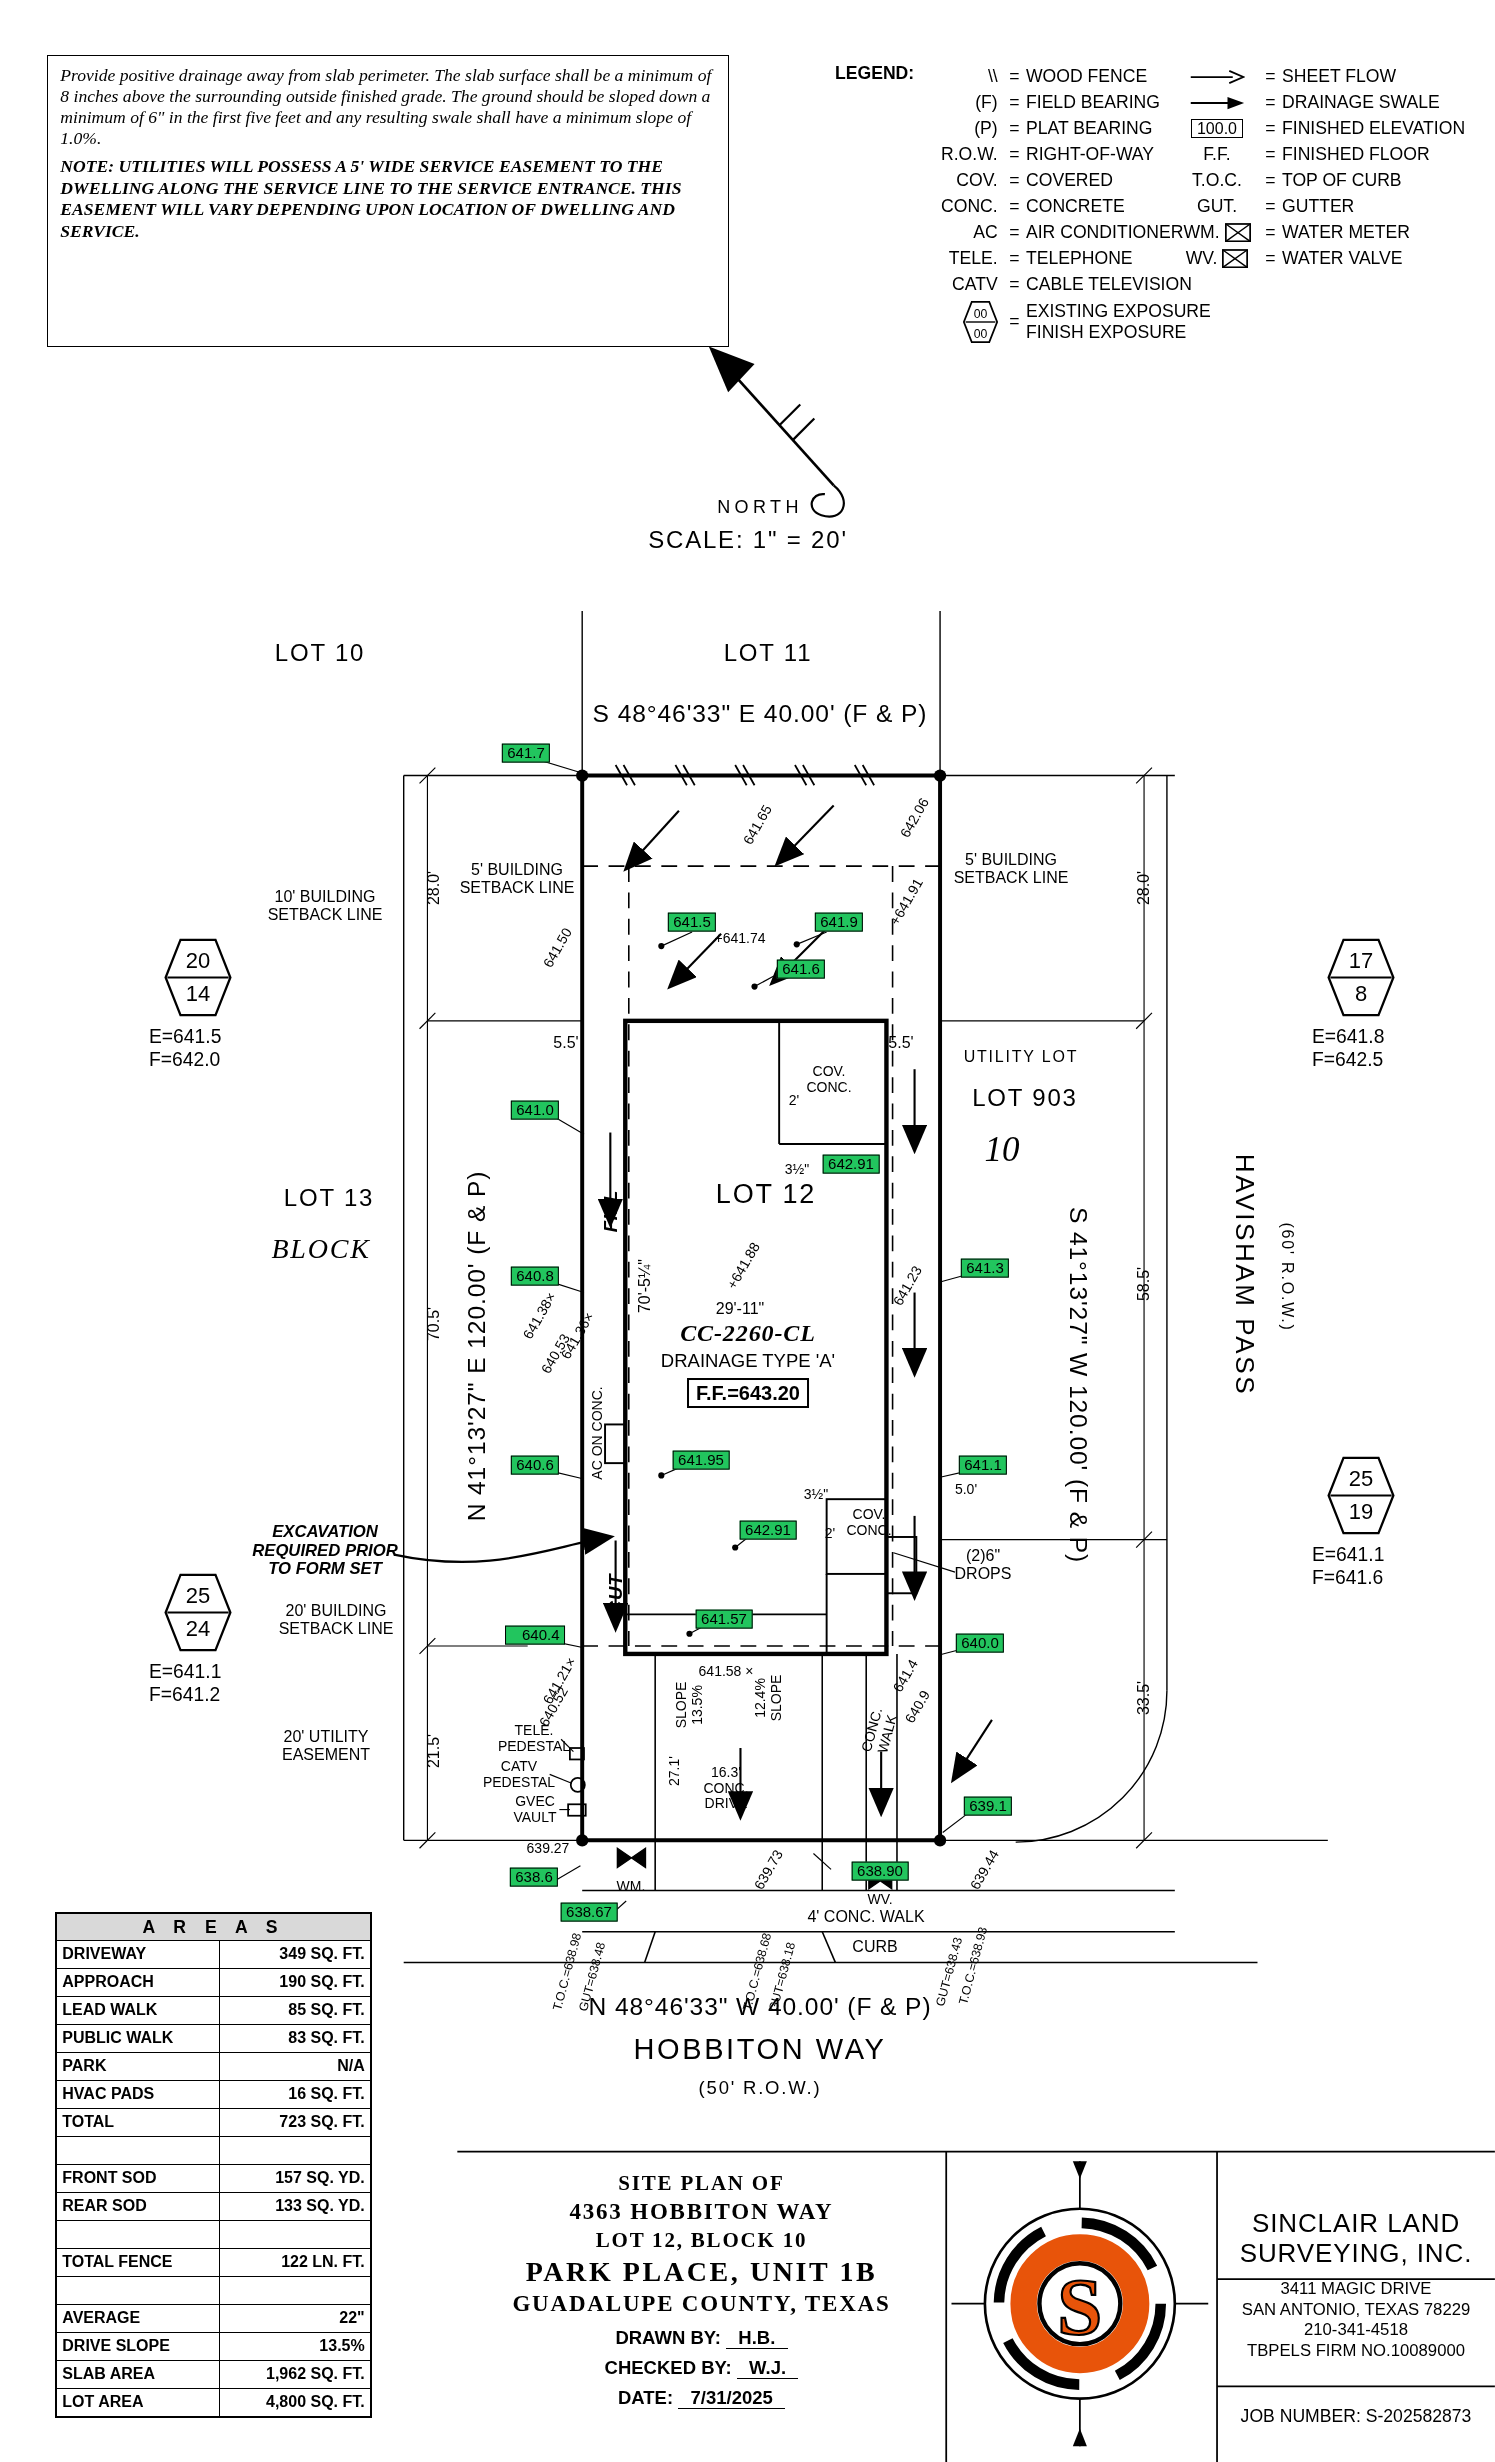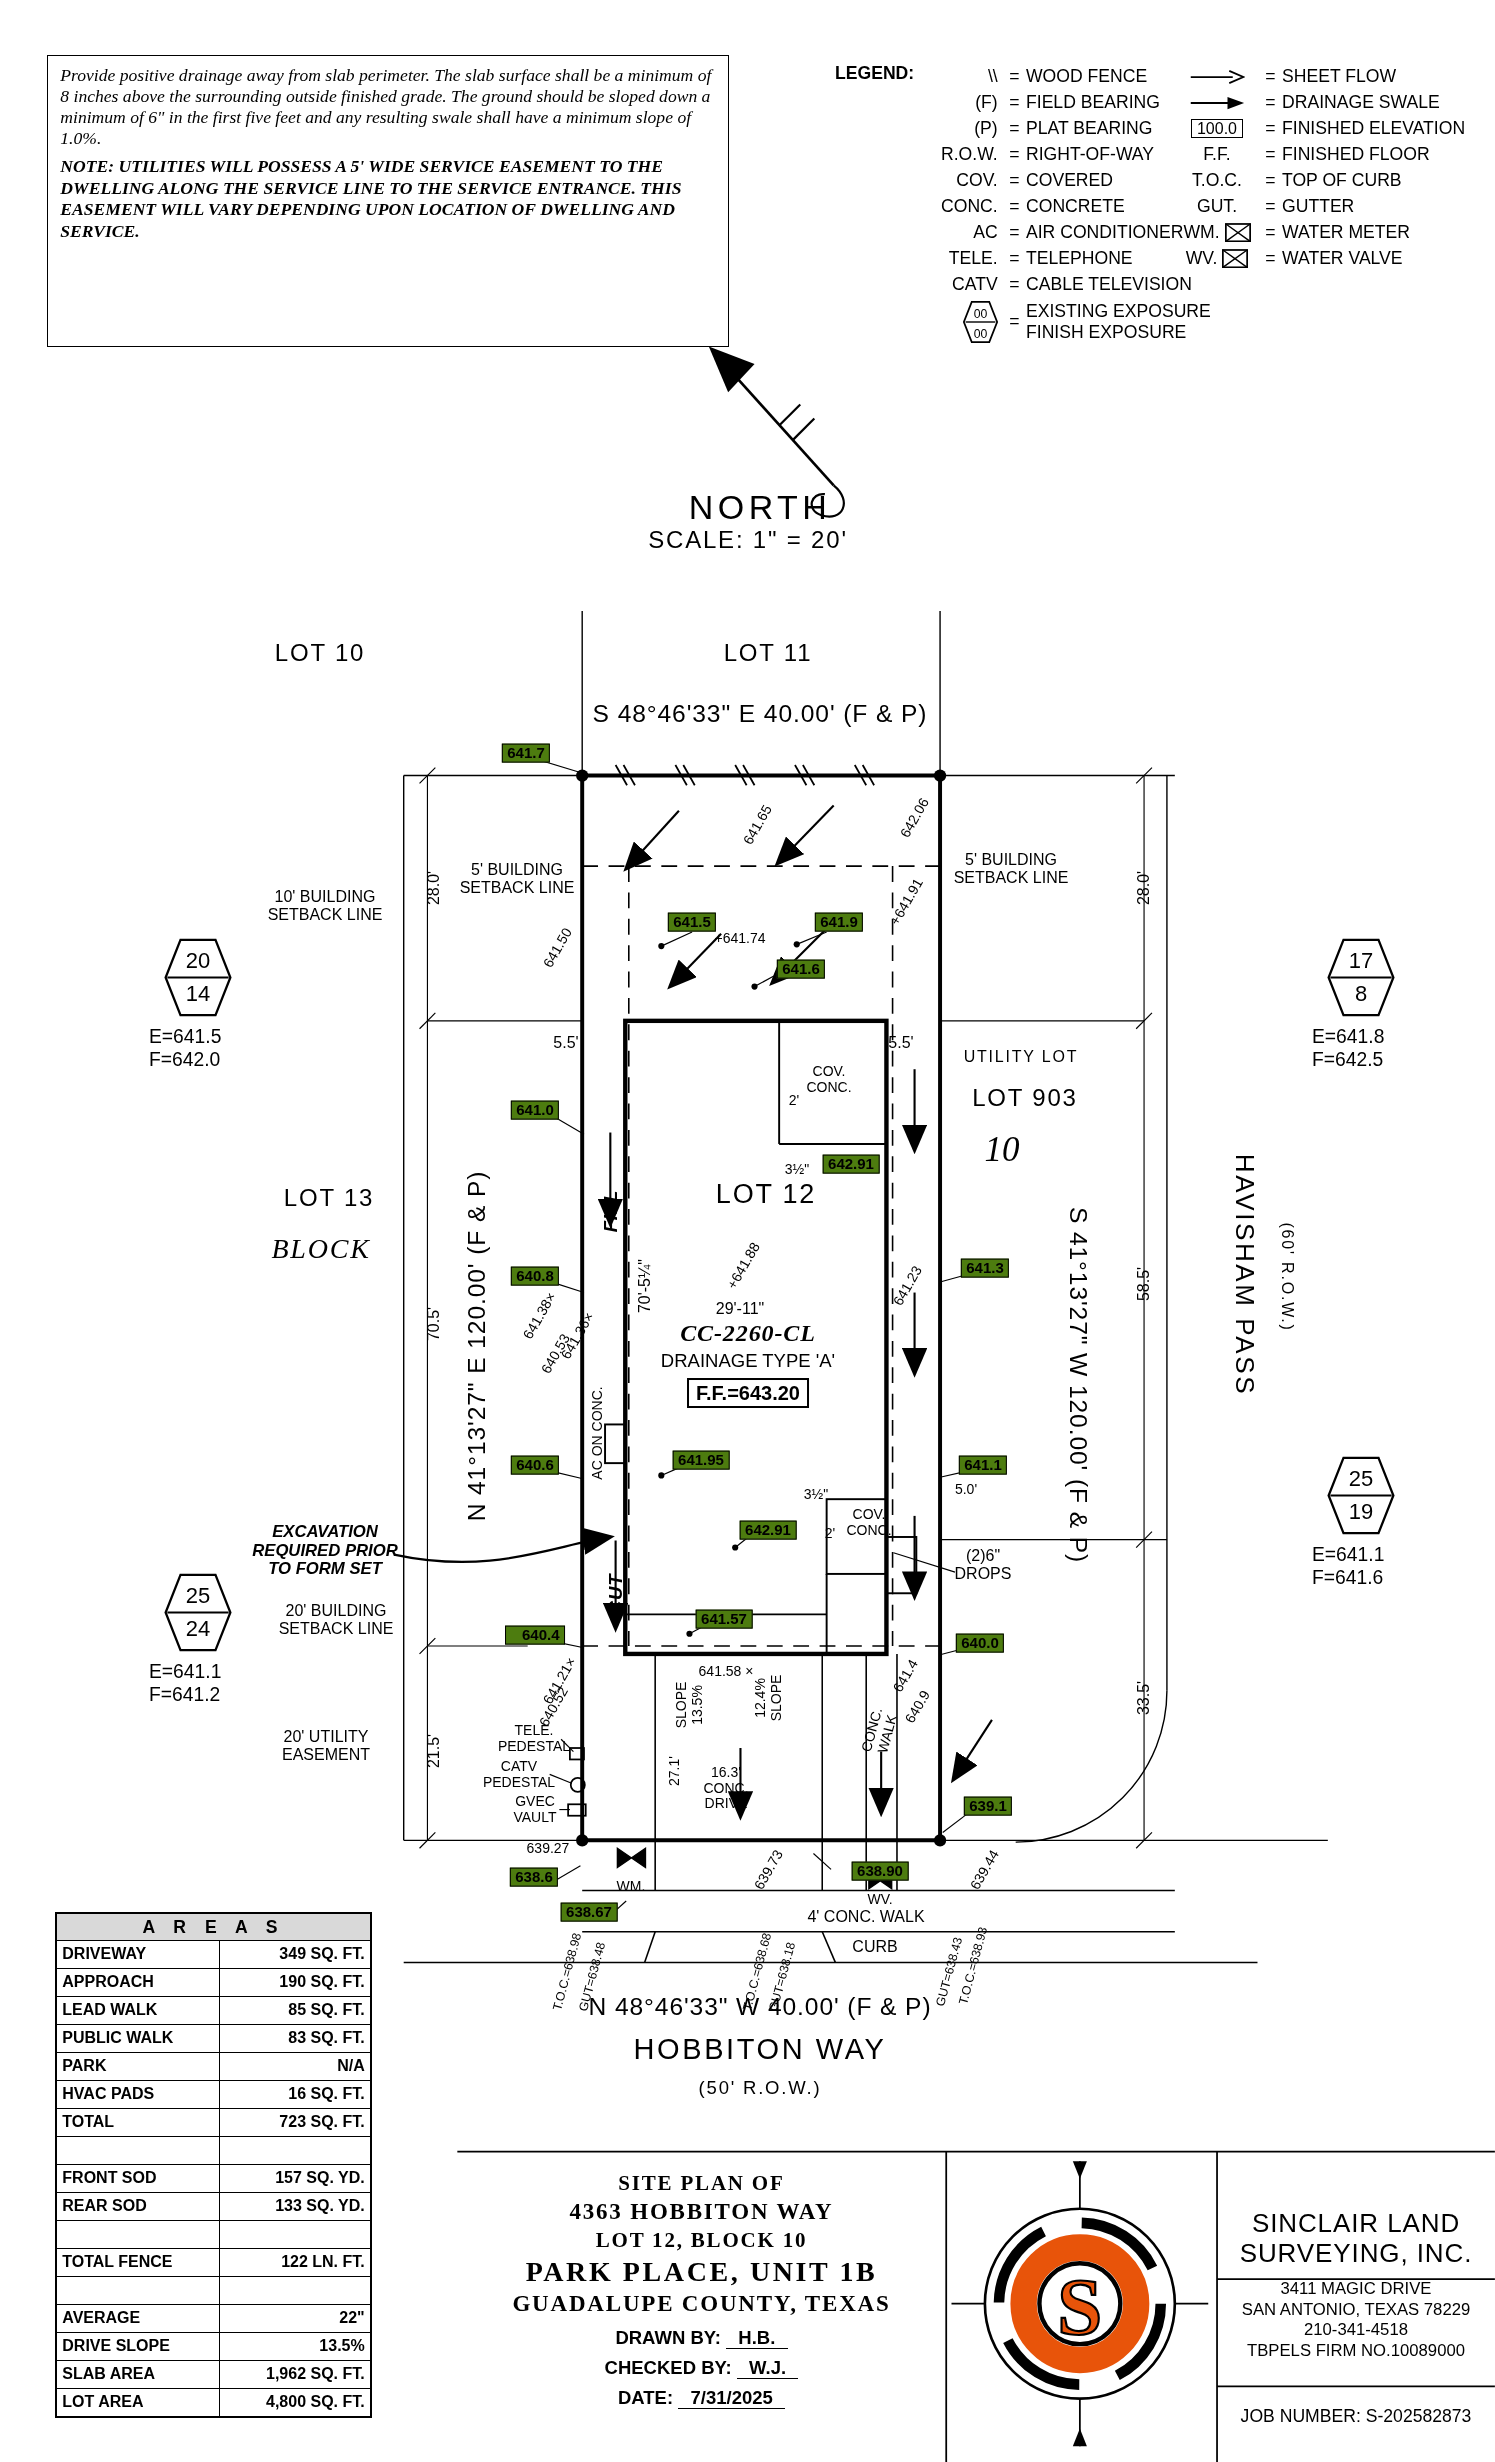--- a/index.html
+++ b/index.html
@@ -18,41 +18,41 @@
   .lrow{display:flex;align-items:center;height:26px;}
   .lcol{position:absolute;left:77px;top:0;}
   .lsym{display:inline-block;width:91px;text-align:right;padding-right:5.3px;box-sizing:border-box;}
   .leq{display:inline-block;width:23px;text-align:center;}
   .llab{white-space:pre;line-height:1.15;}
   .legend2{position:absolute;left:1175px;top:63px;font-size:17.6px;}
   .l2sym{display:inline-block;width:84px;text-align:center;}
   .lsymbox{border:1.8px solid #000;padding:0 5.3px;font-size:16px;}
   .exprow{display:flex;align-items:center;height:49px;}
   
-  .northlab{position:absolute;font-size:34px;letter-spacing:4.4px;transform:translate(-50%,-50%);}
+  .northlab{position:absolute;font-size:18px;letter-spacing:4.4px;transform:translate(-50%,-50%);}
   .scalelab{position:absolute;font-size:24px;letter-spacing:1.8px;transform:translate(-50%,-50%);}
   
   #anno{position:absolute;left:0;top:0;width:1495px;height:2462px;}
   .pl{position:absolute;font-size:16.7px;line-height:1.12;white-space:pre;text-align:center;}
   .micro{font-size:12.3px;}
   .tiny{font-size:14px;}
   .small{font-size:16px;}
   .med{font-size:18.5px;}
   .sp{letter-spacing:1.8px;}
   .lot{font-size:24px;letter-spacing:1.8px;}
   .lotbig{font-size:27px;letter-spacing:1.8px;}
   .bearing{font-size:24.6px;letter-spacing:0.9px;}
   .street{font-size:26px;letter-spacing:2.6px;}
   .streetbig{font-size:29px;letter-spacing:2.6px;}
   .blockital{font-family:"Liberation Serif",serif;font-style:italic;font-size:28px;letter-spacing:1.8px;}
   .bigital{font-family:"Liberation Serif",serif;font-style:italic;font-size:35px;}
   .ccital{font-family:"Liberation Serif",serif;font-style:italic;font-weight:bold;font-size:24px;letter-spacing:0.9px;}
   .cutfill{font-weight:bold;font-style:italic;font-size:18.5px;letter-spacing:0.9px;}
   .excav{font-weight:bold;font-style:italic;font-size:16.7px;}
-  .boxed{border:1.8px solid #000;background:#4d7c0f;padding:0 4.4px;font-size:15px;font-weight:bold;}
+  .boxed{border:1.8px solid #000;background:#22c55e;padding:0 4.4px;font-size:15px;}
   .ffbox{border:2.6px solid #000;background:#fff;padding:1.8px 7px;font-weight:bold;font-size:20px;}
   
   .hexmark{position:absolute;width:70px;}
   .hexnum{position:absolute;width:70px;text-align:center;font-size:22px;}
   .hexef{margin-top:3.5px;margin-left:-14px;font-size:19.3px;text-align:left;line-height:1.2;white-space:pre;}
   
   .areas{position:absolute;left:55px;top:1912px;width:317px;border:2.6px solid #000;box-sizing:border-box;}
   .ahead{height:26px;line-height:26px;text-align:center;font-weight:bold;font-size:17.6px;
          letter-spacing:7px;background:#d9d9d9;border-bottom:1.8px solid #000;}
   .arow{display:flex;height:27px;line-height:25.5px;border-bottom:1.8px solid #000;font-weight:bold;font-size:16px;}

